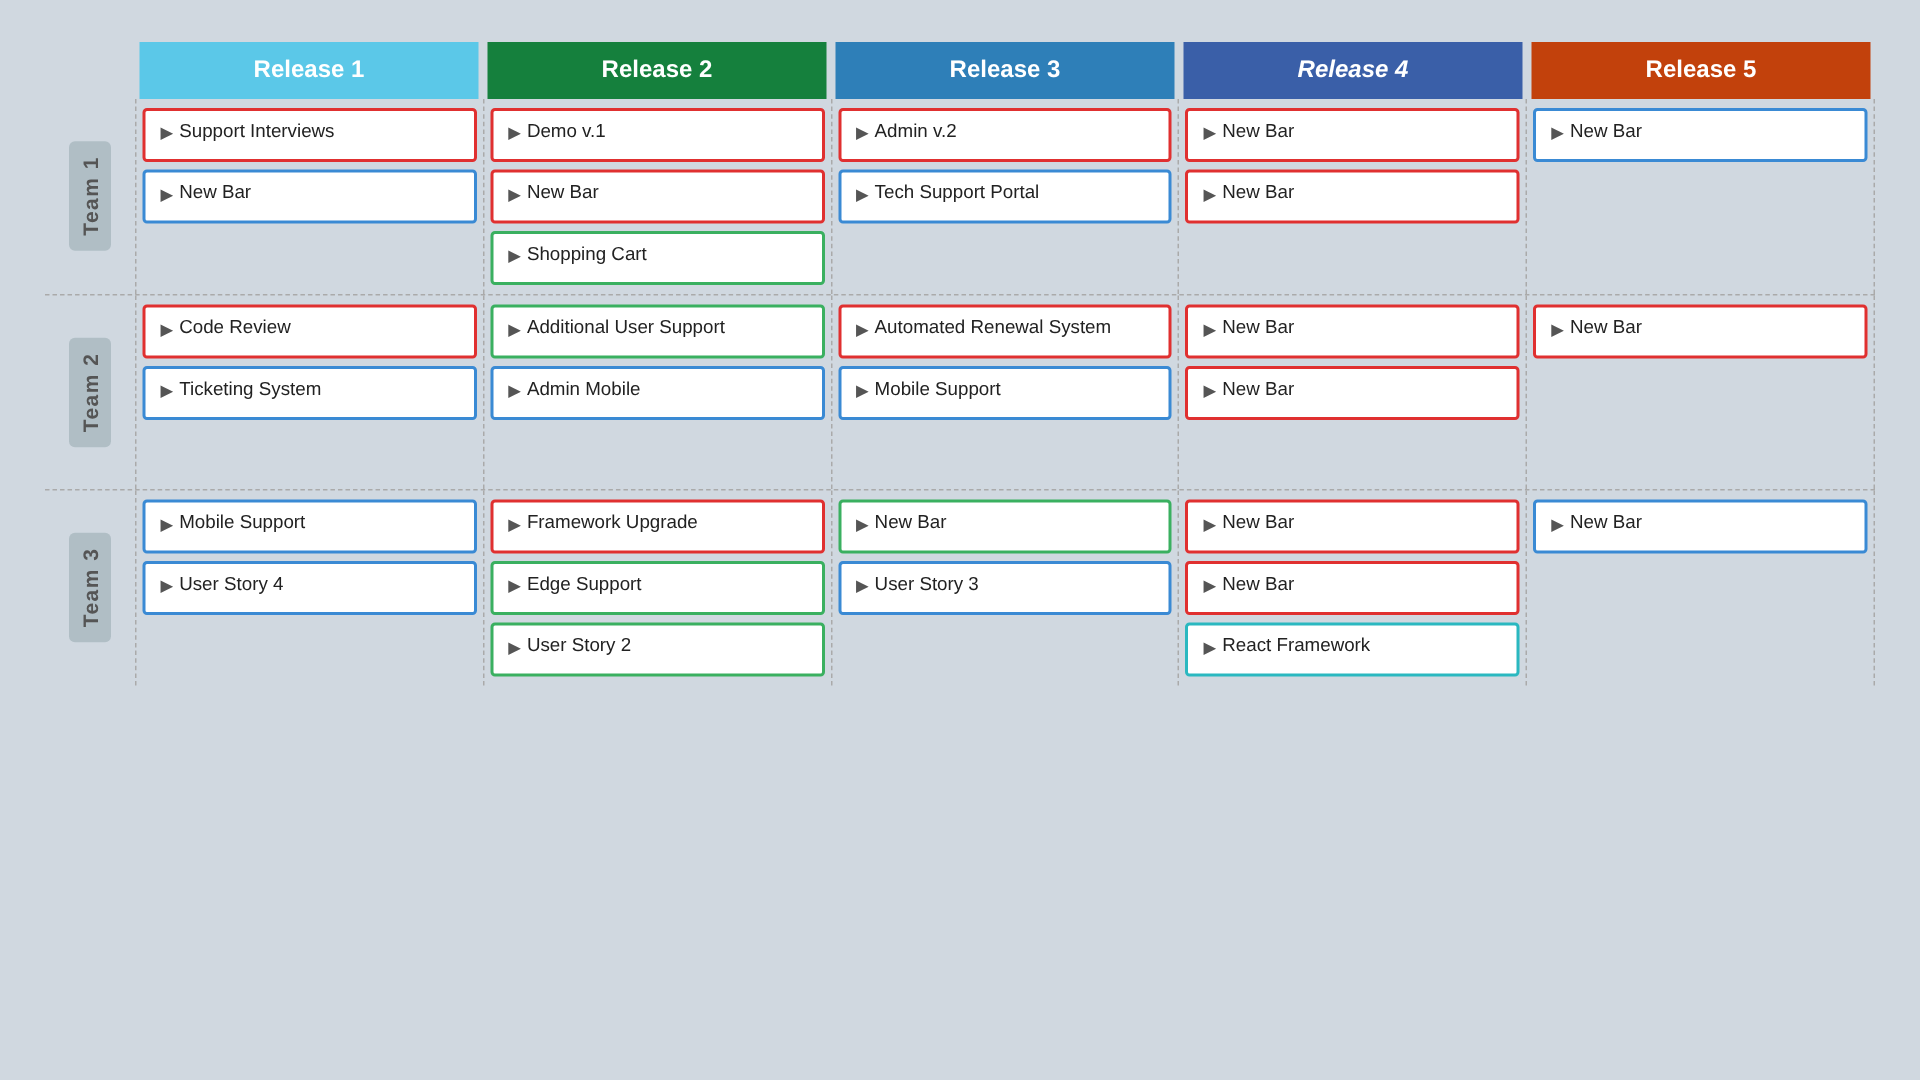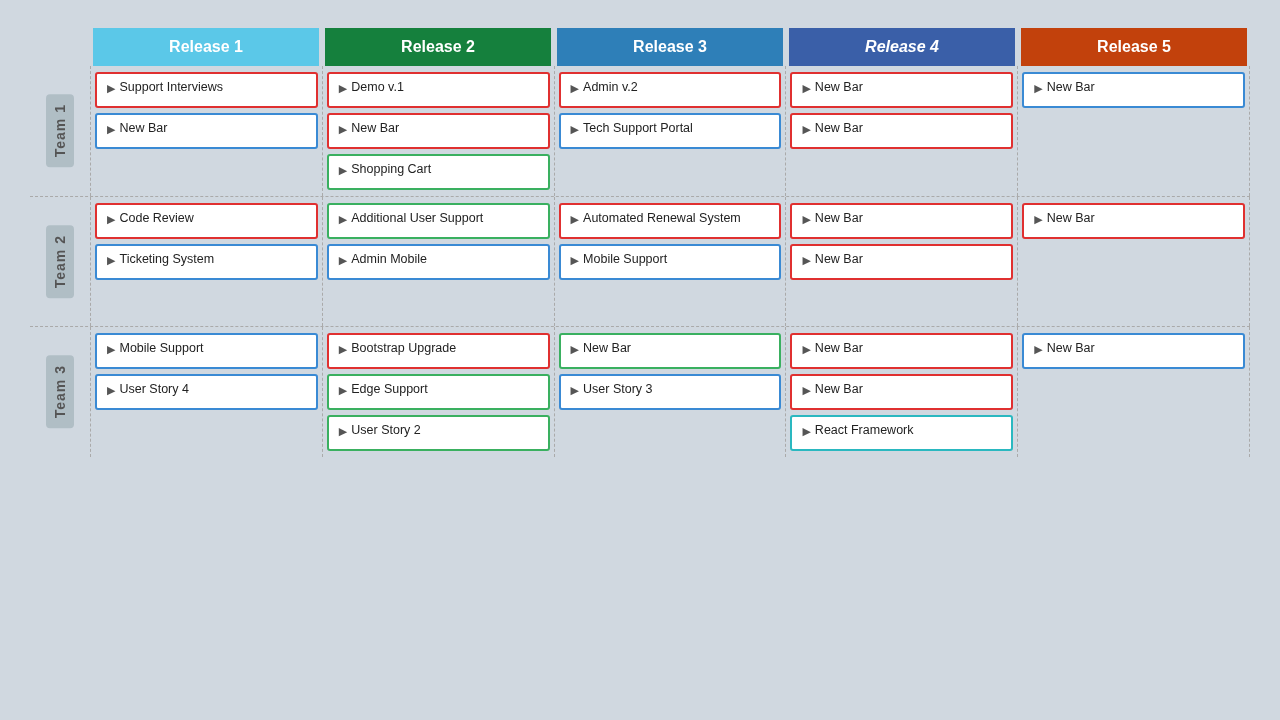--- a/index.html
+++ b/index.html
@@ -238,21 +238,21 @@
             <span>Mobile Support</span>
           </div>
           <div class="item-card blue">
             <span class="arrow">▶</span>
             <span>User Story 4</span>
           </div>
         </div>
         <div class="release-col">
           <div class="item-card red">
             <span class="arrow">▶</span>
-            <span>Bootstrap Upgrade</span>
+            <span>Framework Upgrade</span>
           </div>
           <div class="item-card green">
             <span class="arrow">▶</span>
             <span>Edge Support</span>
           </div>
           <div class="item-card green">
             <span class="arrow">▶</span>
             <span>User Story 2</span>
           </div>
         </div>

